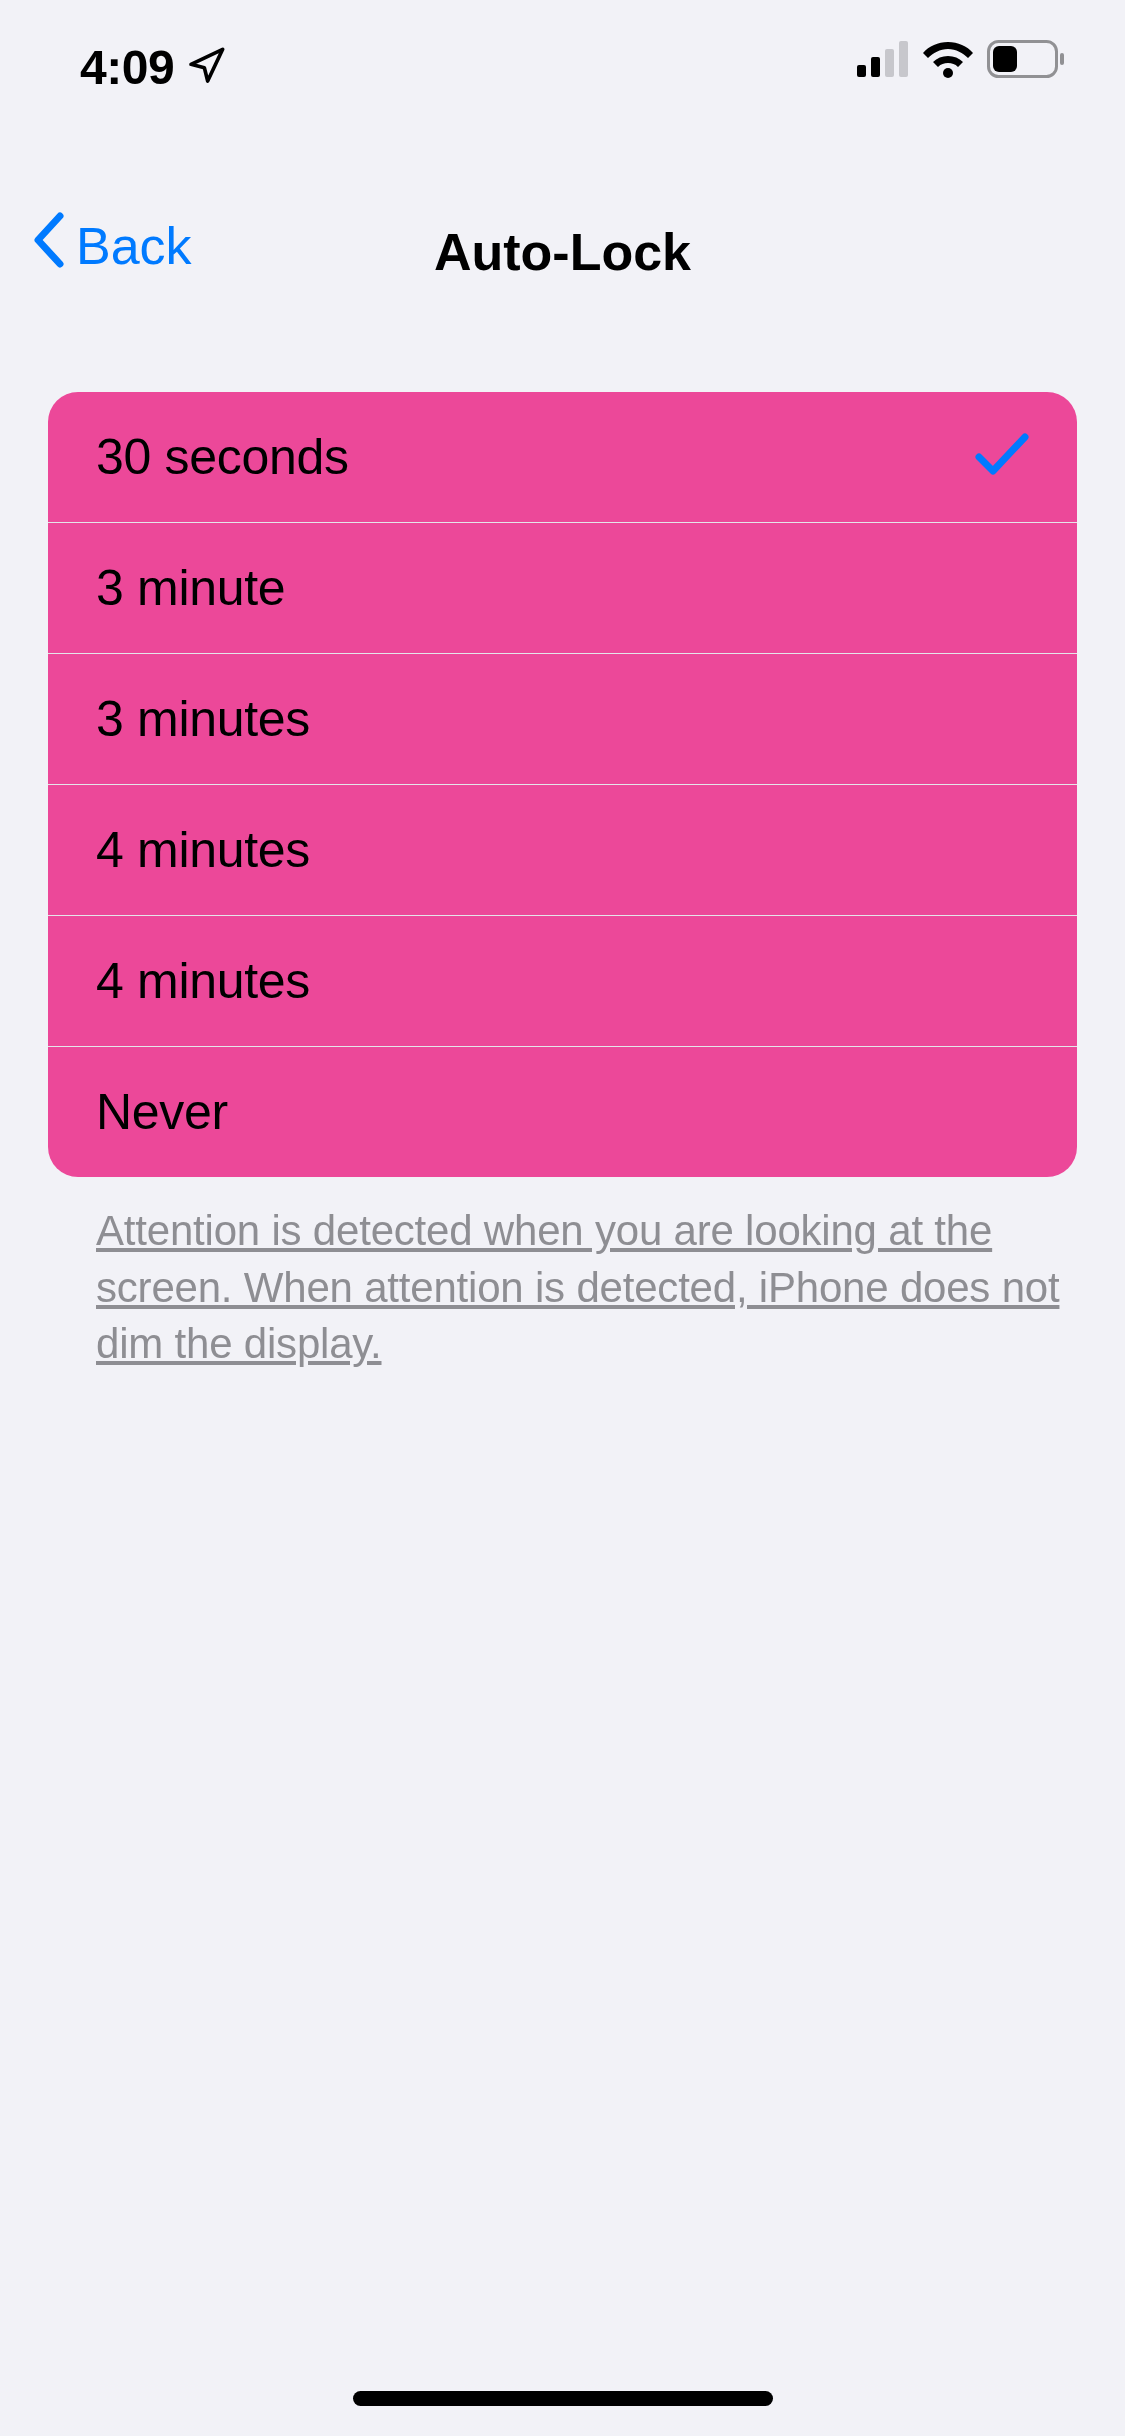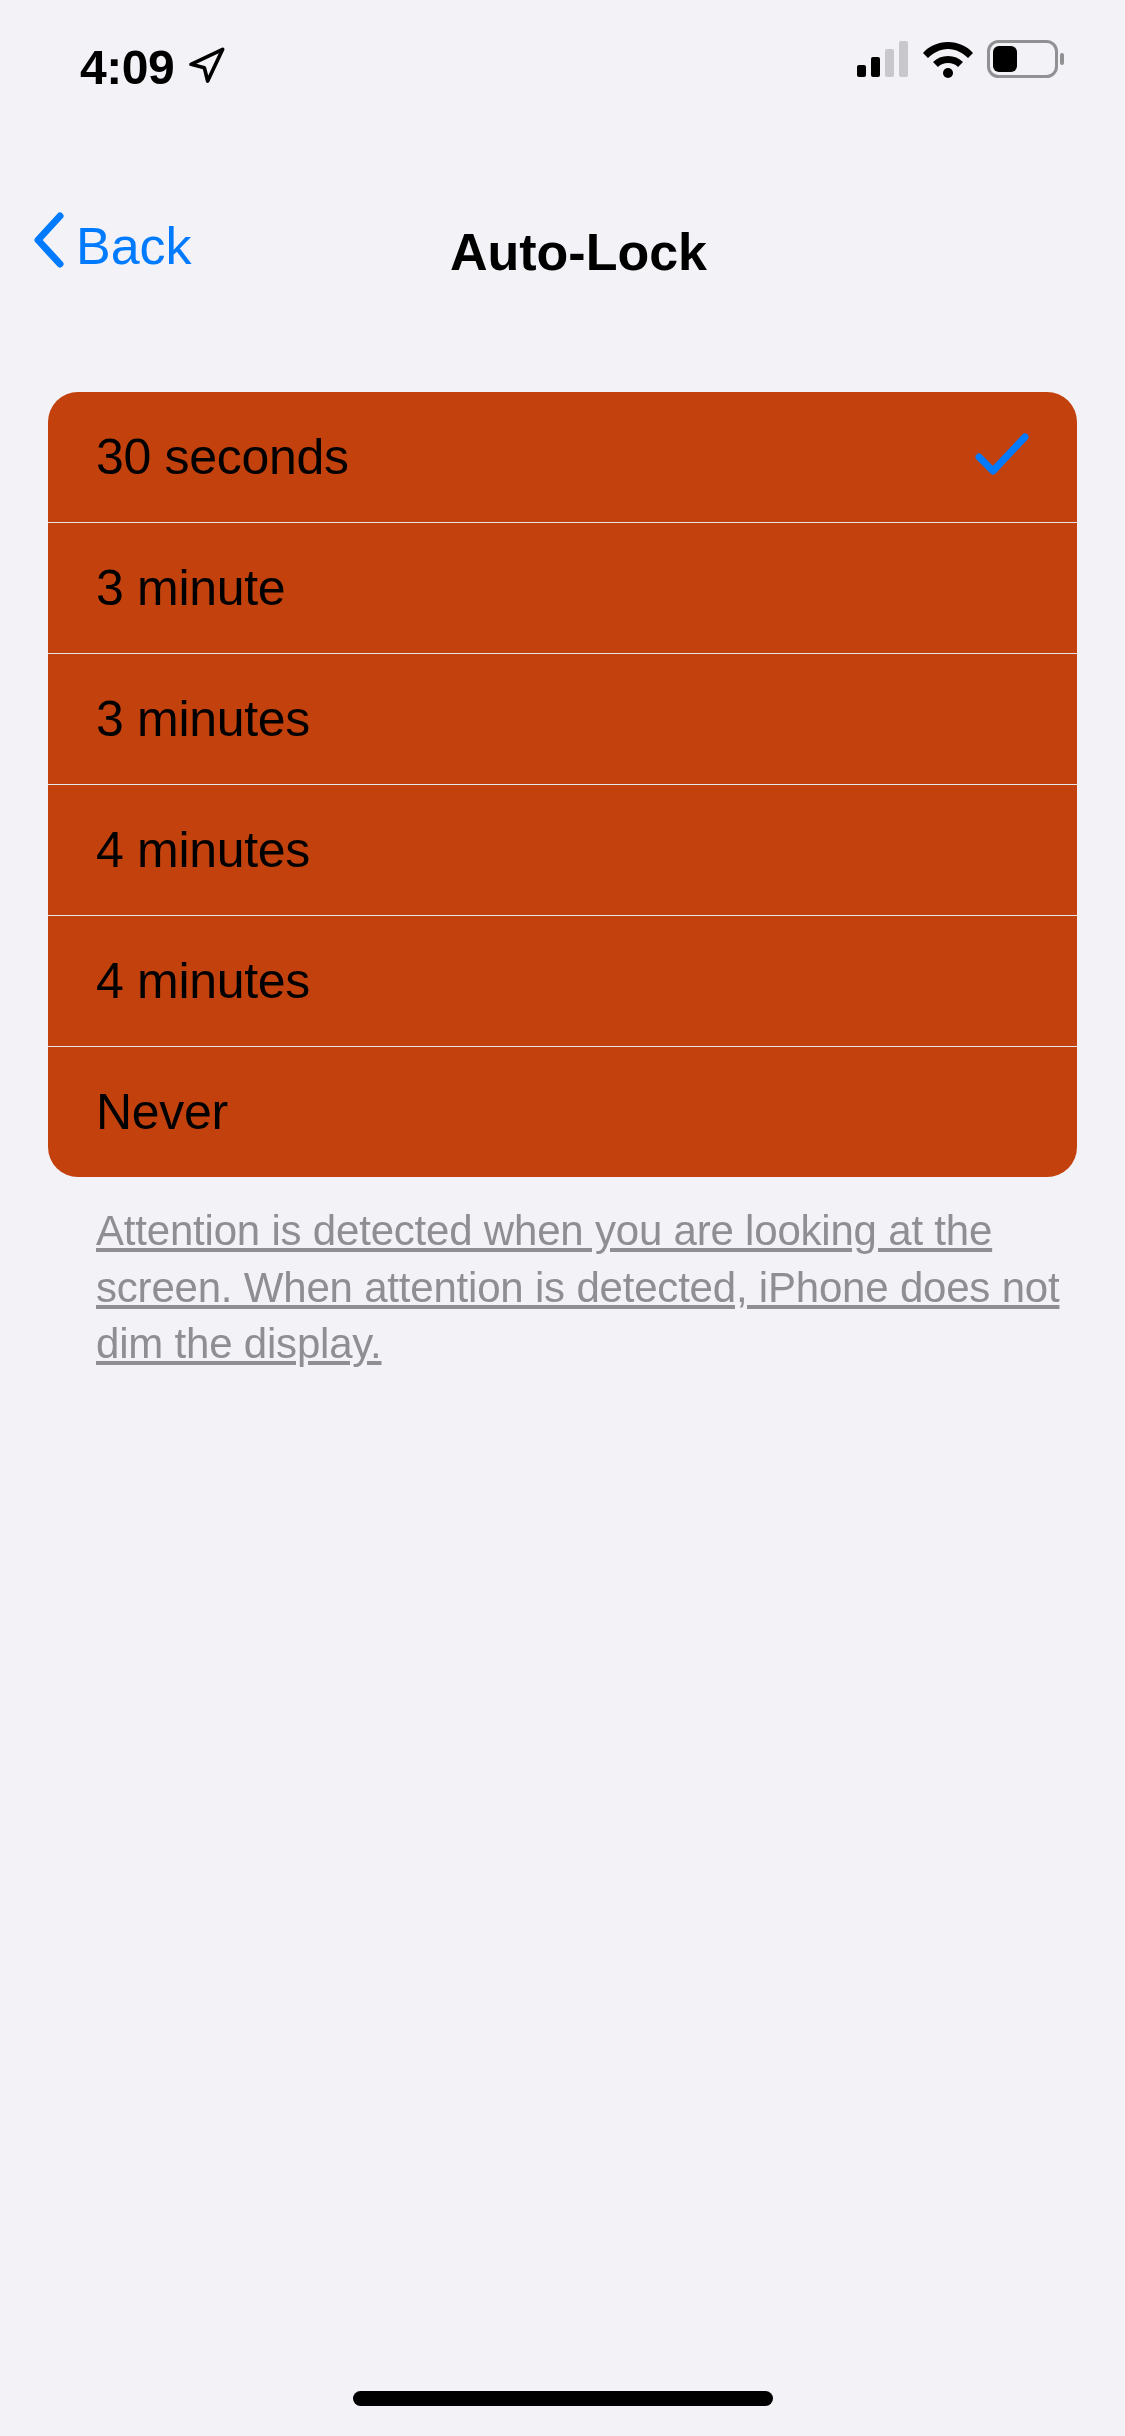--- a/index.html
+++ b/index.html
@@ -77,27 +77,26 @@
       width: 40px;
       height: 60px;
     }
     .nav-title {
       position: absolute;
       left: 50%;
       transform: translateX(-50%);
       font-size: 52px;
       font-weight: 600;
       color: #000;
-      margin-left: 16px;
     }
     
     
     .options-container {
       margin: 60px 48px 0 48px;
-      background: #c2410c;
+      background: #ec4899;
       border-radius: 30px;
       overflow: hidden;
     }
     .option-row {
       display: flex;
       justify-content: space-between;
       align-items: center;
       padding: 36px 48px 36px 48px;
       min-height: 128px;
     }

